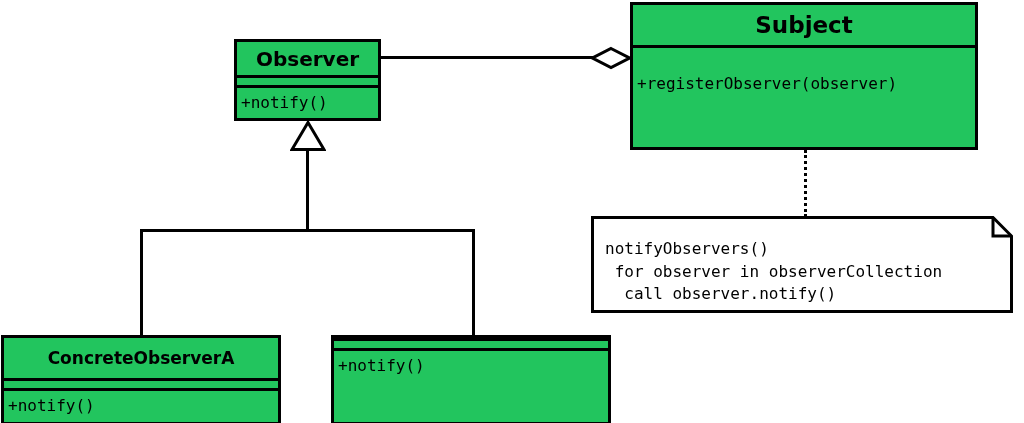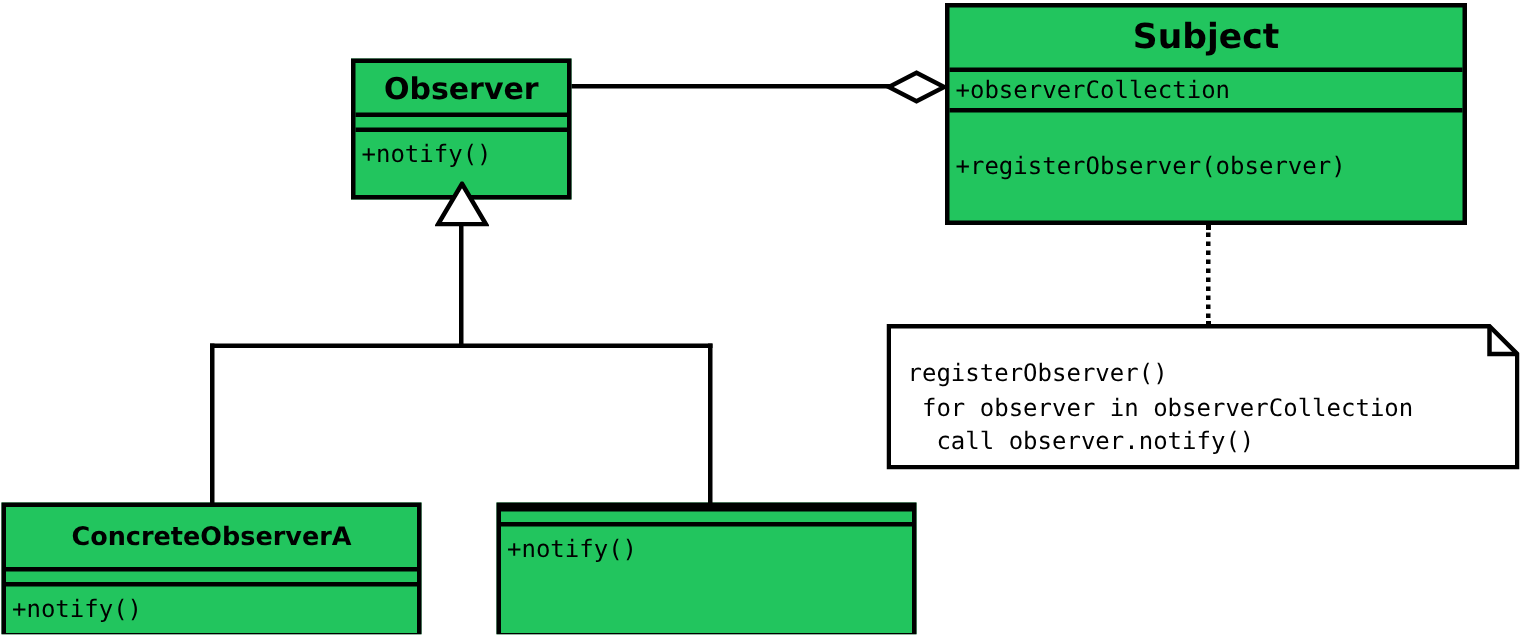--- a/index.html
+++ b/index.html
@@ -80,29 +80,26 @@
     position: absolute;
   }
 </style>
 </head>
 <body>
 
 <div id="canvas">
 
   <div class="uml-class" style="left:630px; top:2px; width:348px; height:148px;">
     <div class="class-title" style="height:40px; font-size:23px;">Subject</div>
-    <div class="compartment" style="height:27px; font-size:16px;">
-      <div class="member">+observerCollection</div>
-    </div>
     <div class="compartment" style="height:75px; font-size:16px;">
       <div class="member">+registerObserver(observer)</div>
     </div>
   </div>
 
-  <div class="uml-class" style="left:234px; top:39px; width:147px; height:94px;">
+  <div class="uml-class" style="left:234px; top:39px; width:147px; height:82px;">
     <div class="class-title" style="height:33px; font-size:20px;">Observer</div>
     <div class="compartment empty"></div>
     <div class="compartment" style="height:33px; font-size:16px;">
       <div class="member">+notify()</div>
     </div>
   </div>
 
   <div class="uml-class" style="left:1px; top:335px; width:280px; height:90px;">
     <div class="class-title" style="height:40px; font-size:17px;border-radius:10px;">ConcreteObserverA</div>
     <div class="compartment empty"></div>
@@ -116,21 +113,21 @@
     <div class="compartment" style="height:34px; font-size:16px;">
       <div class="member">+notify()</div>
     </div>
   </div>
 
   <div class="note-box" style="left:591px; top:216px; width:422px; height:97px;">
     <svg width="422" height="97" viewBox="0 0 422 97" style="position:absolute; left:0; top:0;">
       <path d="M 1.5 1.5 L 402 1.5 L 420.5 20 L 420.5 95.5 L 1.5 95.5 Z" fill="#ffffff" stroke="#000000" stroke-width="3"></path>
       <path d="M 402 1.5 L 402 20 L 420.5 20" fill="none" stroke="#000000" stroke-width="3"></path>
     </svg>
-    <div class="note-text" style="font-size:16px;">registerObserver()
+    <div class="note-text" style="font-size:16px;">notifyObservers()
  for observer in observerCollection
   call observer.notify()</div>
   </div>
 
   <div class="edge" style="left:381px; top:56px; width:213px; height:3px;"></div>
   <div class="diamond" style="left:590px; top:46px; width:42px; height:24px;">
     <svg width="42" height="24" viewBox="0 0 42 24">
       <polygon points="21,2.5 39.5,12 21,21.5 2.5,12" fill="#ffffff" stroke="#000000" stroke-width="3"></polygon>
     </svg>
   </div>

